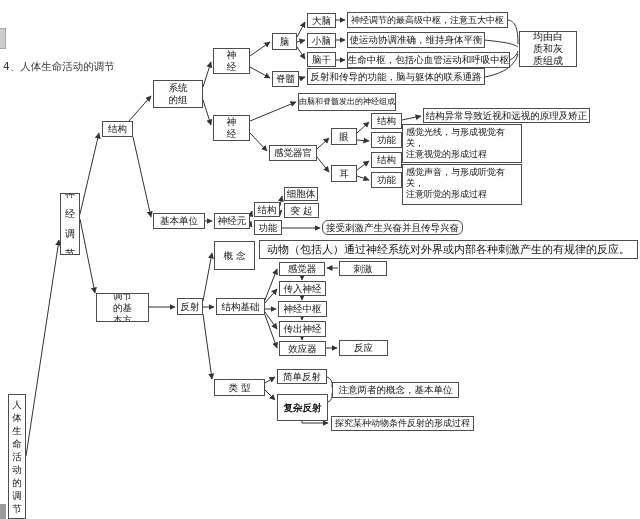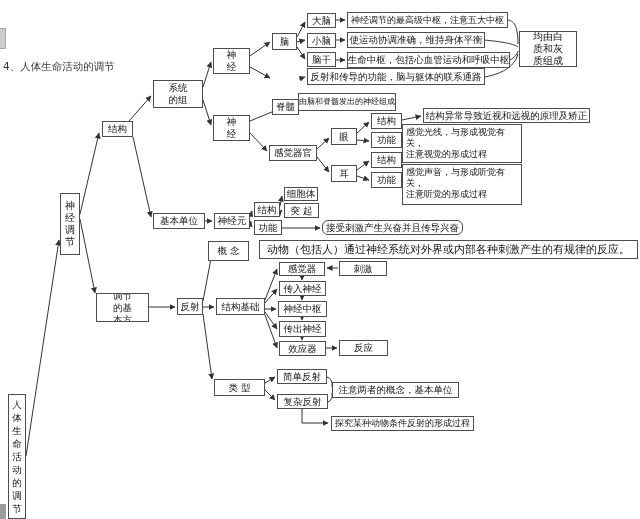--- a/index.html
+++ b/index.html
@@ -4,21 +4,21 @@
 <style>
   html,body{margin:0;padding:0;background:#fff;}
   #stage{position:relative;width:640px;height:519px;background:#ffffff;overflow:hidden;
          font-family:"DejaVu Sans","Liberation Sans",sans-serif;}
   #wires{position:absolute;left:0;top:0;width:640px;height:519px;}
   .node{position:absolute;box-sizing:border-box;border:1px solid #4d4d4d;background:#fff;
         color:#141414;font-size:9.5px;line-height:1.2;display:flex;align-items:center;
         justify-content:center;text-align:center;white-space:nowrap;overflow:hidden;}
   .wrap{white-space:normal;word-break:break-all;line-height:12px;padding:12px;}
   .v{white-space:normal;word-break:break-all;line-height:13px;padding:2px 0;}
-  .v2{white-space:normal;word-break:break-all;line-height:12px;padding:2px 0;font-size:10px;}
+  .v2{white-space:normal;word-break:break-all;line-height:20px;padding:2px 0;font-size:10px;}
   .pre{white-space:pre-line;text-align:left;justify-content:flex-start;padding:2px 3px;
        align-items:flex-start;}
   .f8{font-size:8px;}
   .f9{font-size:9px;}
   .f10{font-size:11px;}
   .plain{border:none;background:transparent;color:#3a3a3a;font-size:10.5px;}
   .artifact{position:absolute;}
 </style>
 </head>
 <body>
@@ -104,21 +104,21 @@
   <div class="node plain" style="left:3px;top:59px;width:130px;height:15px;justify-content:flex-start;">4、人体生命活动的调节</div>
 
   <div class="node v" style="left:8px;top:394px;width:18px;height:125px;">人体生命活动的调节</div>
   <div class="node v2" style="left:60px;top:193px;width:20px;height:62px;">神经调节</div>
   <div class="node" style="left:102px;top:121px;width:31px;height:16px;">结构</div>
   <div class="node wrap" style="left:153px;top:80px;width:50px;height:28px;">神经系统的组成</div>
   <div class="node" style="left:153px;top:213px;width:52px;height:16px;">基本单位</div>
 
   <div class="node wrap" style="left:213px;top:48px;width:37px;height:25px;">中枢神经系统</div>
   <div class="node" style="left:272px;top:33px;width:25px;height:17px;">脑</div>
-  <div class="node" style="left:272px;top:71px;width:27px;height:16px;margin-top:28px;">脊髓</div>
+  <div class="node" style="left:272px;top:71px;width:27px;height:16px;">脊髓</div>
   <div class="node" style="left:307px;top:13px;width:29px;height:15px;">大脑</div>
   <div class="node" style="left:307px;top:33px;width:29px;height:15px;">小脑</div>
   <div class="node" style="left:307px;top:52px;width:29px;height:15px;">脑干</div>
   <div class="node" style="left:347px;top:32px;width:138px;height:16px;">使运动协调准确，维持身体平衡</div>
   <div class="node f9" style="left:347px;top:12px;width:161px;height:16px;">神经调节的最高级中枢，注意五大中枢</div>
   <div class="node" style="left:347px;top:52px;width:163px;height:16px;">生命中枢，包括心血管运动和呼吸中枢</div>
   <div class="node" style="left:307px;top:68px;width:178px;height:17px;">反射和传导的功能，脑与躯体的联系通路</div>
   <div class="node wrap" style="left:519px;top:31px;width:58px;height:36px;font-size:10px;">均由白质和灰质组成</div>
 
   <div class="node wrap" style="left:213px;top:115px;width:37px;height:25px;">周围神经系统</div>
@@ -136,32 +136,32 @@
   <div class="node pre f9" style="left:402px;top:164px;width:120px;height:41px;">感觉声音，与形成听觉有关，
 注意听觉的形成过程</div>
 
   <div class="node" style="left:214px;top:213px;width:36px;height:16px;">神经元</div>
   <div class="node" style="left:254px;top:202px;width:26px;height:15px;">结构</div>
   <div class="node" style="left:254px;top:220px;width:28px;height:15px;">功能</div>
   <div class="node" style="left:284px;top:187px;width:34px;height:14px;">细胞体</div>
   <div class="node" style="left:284px;top:203px;width:35px;height:15px;">突 起</div>
   <div class="node" style="left:322px;top:220px;width:141px;height:15px;border-radius:6px;">接受刺激产生兴奋并且传导兴奋</div>
 
-  <div class="node" style="left:208px;top:241px;width:41px;height:20px;">概  念</div>
+  <div class="node" style="left:214px;top:241px;width:41px;height:29px;">概  念</div>
   <div class="node f10" style="left:259px;top:240px;width:379px;height:19px;">动物（包括人）通过神经系统对外界或内部各种刺激产生的有规律的反应。</div>
   <div class="node wrap" style="left:96px;top:293px;width:53px;height:29px;">神经调节的基本方式</div>
   <div class="node" style="left:177px;top:298px;width:26px;height:17px;">反射</div>
   <div class="node" style="left:216px;top:298px;width:49px;height:17px;">结构基础</div>
   <div class="node" style="left:279px;top:262px;width:46px;height:14px;">感觉器</div>
   <div class="node" style="left:339px;top:261px;width:48px;height:15px;">刺激</div>
   <div class="node" style="left:279px;top:281px;width:47px;height:15px;">传入神经</div>
   <div class="node" style="left:278px;top:301px;width:49px;height:16px;">神经中枢</div>
   <div class="node" style="left:279px;top:321px;width:47px;height:16px;">传出神经</div>
   <div class="node" style="left:279px;top:341px;width:47px;height:15px;">效应器</div>
   <div class="node" style="left:339px;top:340px;width:49px;height:16px;">反应</div>
 
   <div class="node" style="left:214px;top:379px;width:51px;height:17px;">类  型</div>
   <div class="node" style="left:277px;top:369px;width:50px;height:15px;">简单反射</div>
-  <div class="node" style="left:277px;top:394px;width:51px;height:15px;">复杂反射</div>
+  <div class="node" style="left:277px;top:394px;width:51px;height:27px;font-weight:bold;">复杂反射</div>
   <div class="node" style="left:332px;top:382px;width:127px;height:16px;">注意两者的概念，基本单位</div>
   <div class="node f9" style="left:331px;top:416px;width:143px;height:15px;">探究某种动物条件反射的形成过程</div>
 
 </div>
 
 </body></html>

